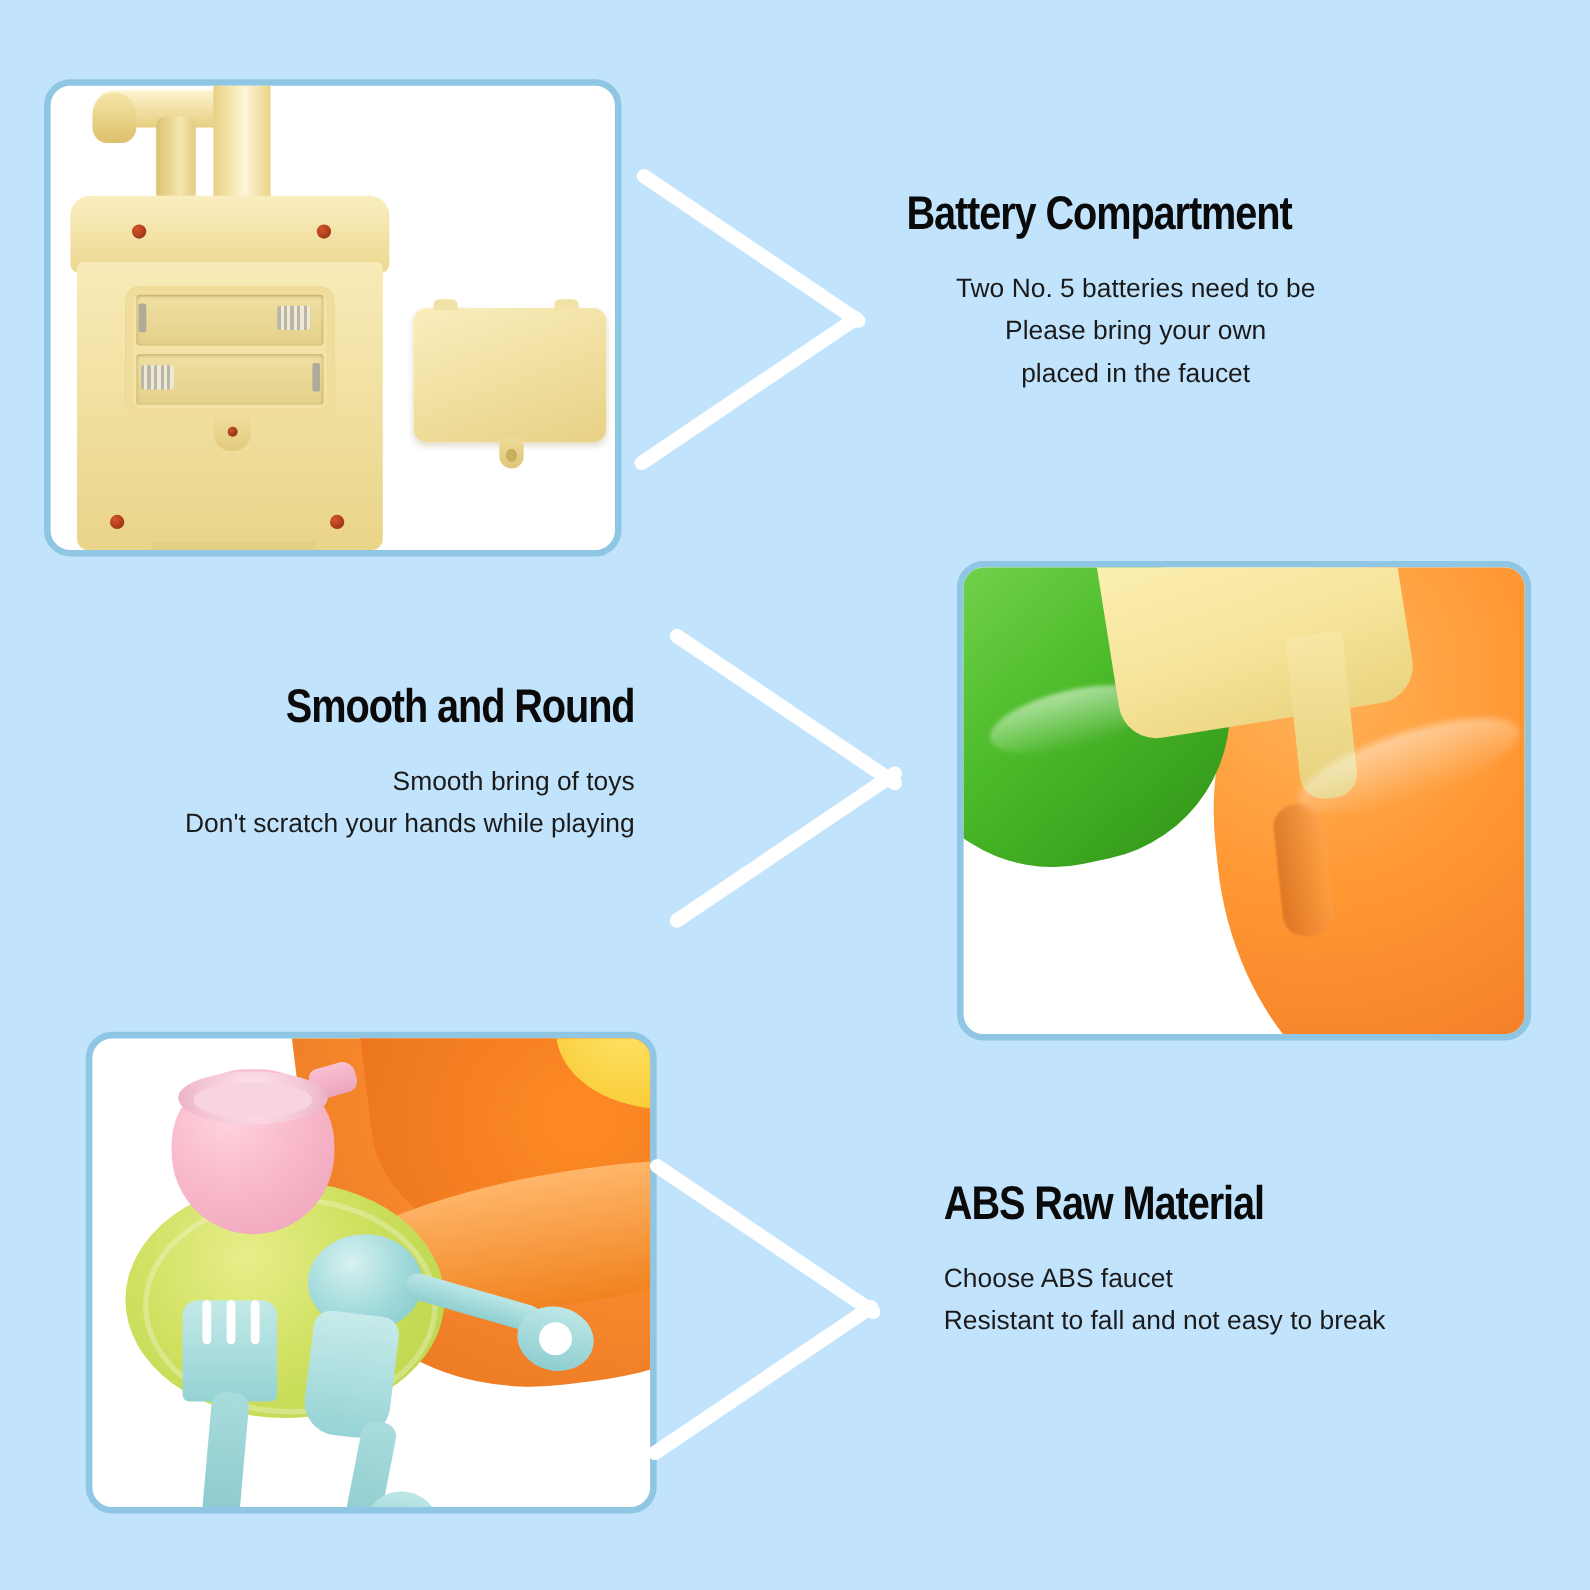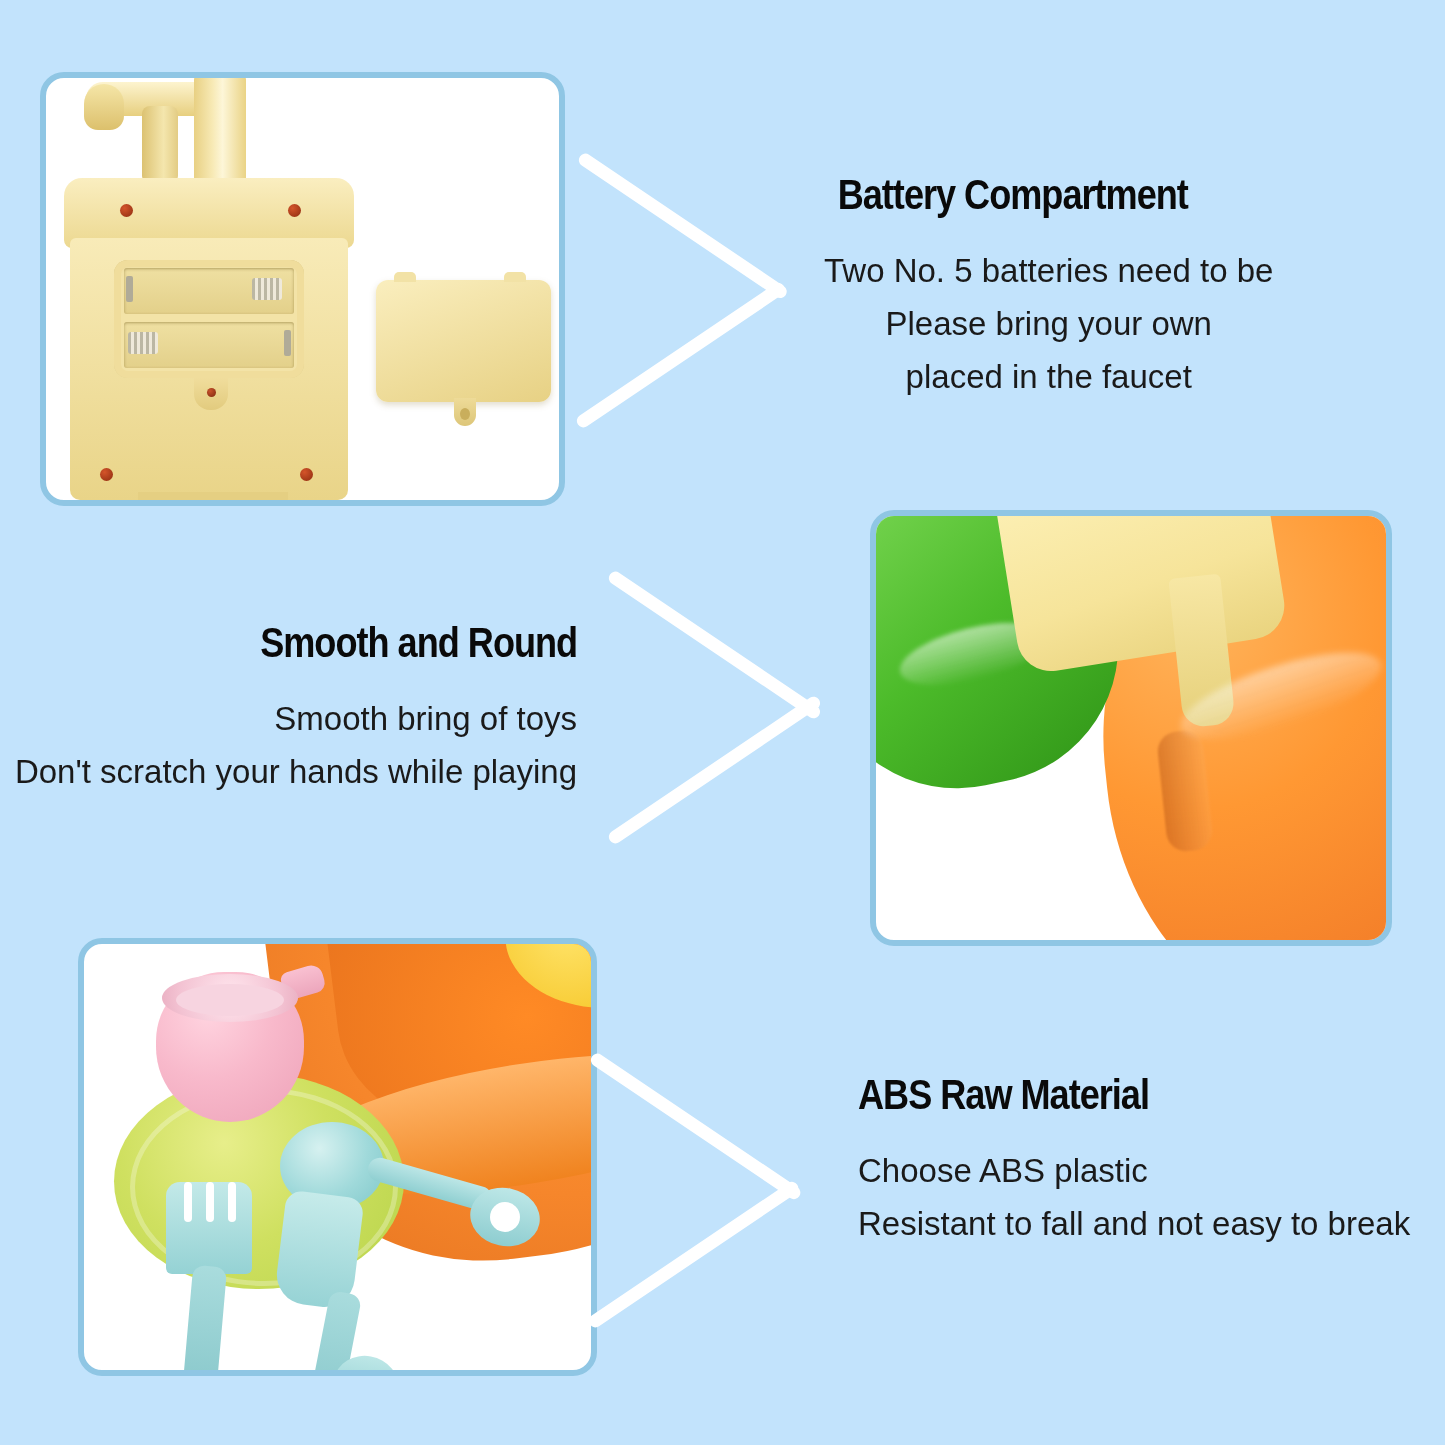--- a/index.html
+++ b/index.html
@@ -281,21 +281,21 @@
     font-weight:700;
     font-size:43px;
     color:#0a0a0a;
     letter-spacing:-1.2px;
     transform:scaleX(.84);
     white-space:nowrap;
     margin:0 0 26px 0;
     line-height:1.06;
   }
   .line{
-    font-size:33px;
+    font-size:24px;
     color:#1a1a1a;
     line-height:1.62;
     white-space:nowrap;
   }
 
   #text-battery{left:824px;top:172px;transform-origin:left top;text-align:center;}
   #text-battery .headline{transform-origin:left center;}
 
   #text-smooth{right:868px;top:620px;text-align:right;}
   #text-smooth .headline{transform-origin:right center;}
@@ -410,17 +410,17 @@
     </div>
   </div>
 
   <div class="chev" id="chev-3">
     <i class="a"></i>
     <i class="b"></i>
   </div>
 
   <div class="block" id="text-abs">
     <div class="headline">ABS Raw Material</div>
-    <div class="line">Choose ABS plastic</div>
+    <div class="line">Choose ABS faucet</div>
     <div class="line">Resistant to fall and not easy to break</div>
   </div>
 
 </div>
 
 </body></html>

